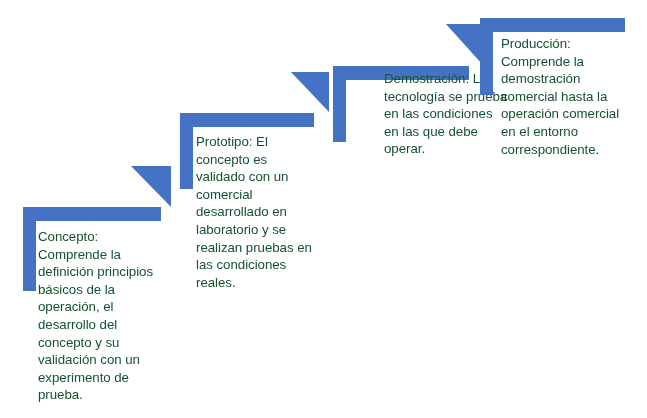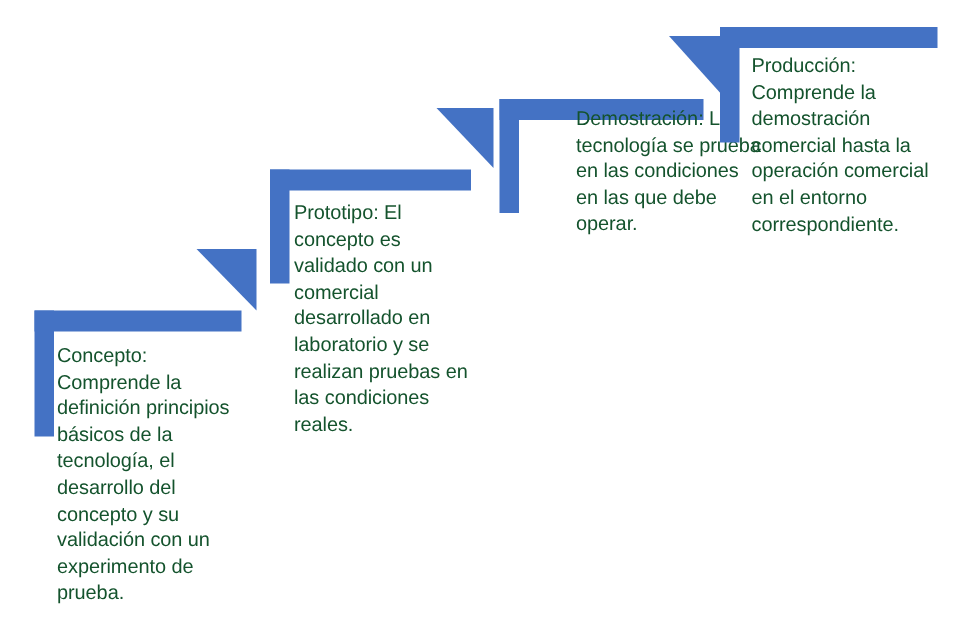--- a/index.html
+++ b/index.html
@@ -54,21 +54,21 @@
   }
 </style>
 </head>
 <body>
 
 <div id="stage">
 
   <div class="step">
     <div class="tread" style="left:23px; top:207px; width:138px; height:14px;"></div>
     <div class="riser" style="left:23px; top:207px; width:13px; height:84px;"></div>
-    <div class="step-text" style="left:38px; top:228px; width:126px;">Concepto: Comprende la definición principios básicos de la tecnología, el desarrollo del concepto y su validación con un experimento de prueba.</div>
+    <div class="step-text" style="left:38px; top:228px; width:126px;">Concepto: Comprende la definición principios básicos de la operación, el desarrollo del concepto y su validación con un experimento de prueba.</div>
   </div>
 
   <div class="diagonal" style="left:131px; top:166px;
               border-width:0 40px 41px 0;
               border-right-color:#4472C4;"></div>
 
   <div class="step">
     <div class="tread" style="left:180px; top:113px; width:134px; height:14px;"></div>
     <div class="riser" style="left:180px; top:113px; width:13px; height:76px;"></div>
     <div class="step-text" style="left:196px; top:133px; width:122px;">Prototipo: El concepto es validado con un comercial desarrollado en laboratorio y se realizan pruebas en las condiciones reales.</div>

